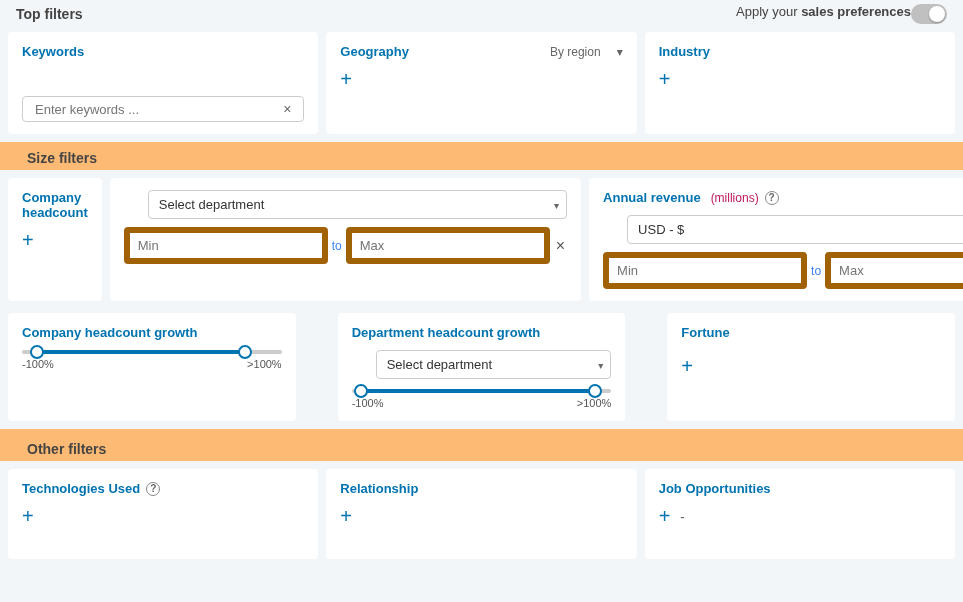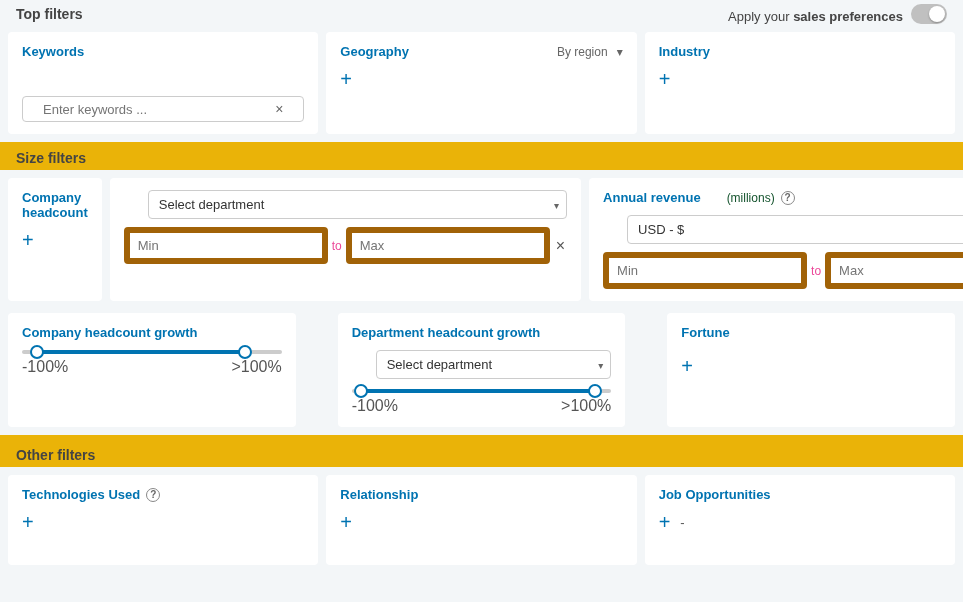--- a/index.html
+++ b/index.html
@@ -20,22 +20,22 @@
     }
 
     .section-title {
       font-size: 14px;
       font-weight: 600;
       color: #444;
     }
 
     .apply-preferences {
       display: flex;
-      align-items: flex-end;
-      gap: 8px;
+      align-items: flex-start;
+      gap: 0;
       font-size: 13px;
       color: #444;
     }
 
     .apply-preferences span strong {
       font-weight: 700;
     }
 
     .toggle {
       width: 36px;
@@ -96,21 +96,21 @@
       cursor: pointer;
       line-height: 1;
       display: inline-block;
     }
 
     .keyword-input-wrap {
       display: flex;
       align-items: center;
       border: 1px solid #ccc;
       border-radius: 4px;
-      padding: 4px 20px;
+      padding: 4px 12px;
       background: white;
       margin-top: 37px;
     }
 
     .keyword-input {
       border: none;
       outline: none;
       font-size: 13px;
       flex: 1;
       color: #999;
@@ -119,29 +119,29 @@
     .clear-btn {
       color: #666;
       cursor: pointer;
       font-size: 14px;
       background: none;
       border: none;
     }
 
     .geography-btn {
       display: flex;
-      gap: 9px;
+      gap: 16px;
       font-size: 12px;
       color: #444;
       cursor: pointer;
     }
 
     .divider-section {
-      background: #eab308;
-      padding: 8px 16px 4px 16px;
+      background: #fdba74;
+      padding: 8px 16px 4px 27px;
     }
 
     .select-wrap {
       position: relative;
       margin-bottom: 8px;
       padding-left: 24px;
     }
 
     .select-field {
       width: 100%;
@@ -176,21 +176,21 @@
       padding: 5px 8px;
       border: 6px solid #a16207;
       border-radius: 4px;
       font-size: 13px;
       color: #999;
       outline: none;
     }
 
     .range-sep {
       font-size: 12px;
-      color: #ec4899;
+      color: #3b82f6;
     }
 
     .range-clear {
       color: #555;
       cursor: pointer;
       font-size: 16px;
       background: none;
       border: none;
       padding: 0 2px;
     }
@@ -221,21 +221,21 @@
       border: 2px solid #0073b1;
       border-radius: 50%;
       position: absolute;
       top: -5px;
       cursor: pointer;
     }
 
     .slider-labels {
       display: flex;
       justify-content: space-between;
-      font-size: 16px;
+      font-size: 11px;
       color: #555;
       margin-top: 4px;
     }
 
     .help-icon {
       display: inline-flex;
       align-items: center;
       justify-content: center;
       width: 14px;
       height: 14px;
@@ -323,21 +323,21 @@
       <input class="range-input" type="text" placeholder="Min" style="">
       <span class="range-sep">to</span>
       <input class="range-input" type="text" placeholder="Max" style="">
       <button class="range-clear">×</button>
     </div>
   </div>
 
   <div class="filter-card">
     <div class="filter-label">
       <span>Annual revenue</span>
-      <span style="font-size:12px;color:#14532d;font-weight:400;margin-left:20px;">(millions)</span>
+      <span style="font-size:12px;color:#be185d;font-weight:400;margin-left:4px;">(millions)</span>
       <span class="help-icon">?</span>
     </div>
     <div class="select-wrap">
       <select class="select-field">
         <option>USD - $</option>
       </select>
       
     </div>
     <div class="range-row">
       <input class="range-input" type="text" placeholder="Min" style="">

